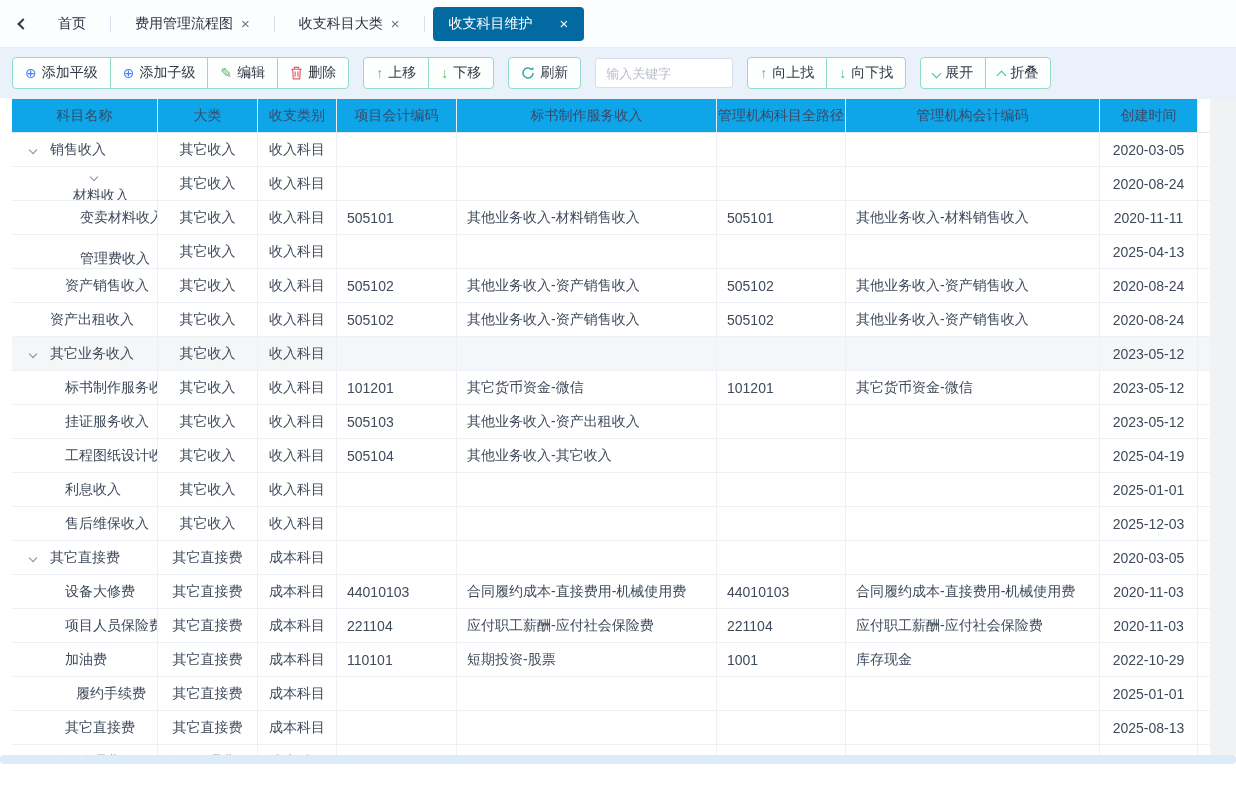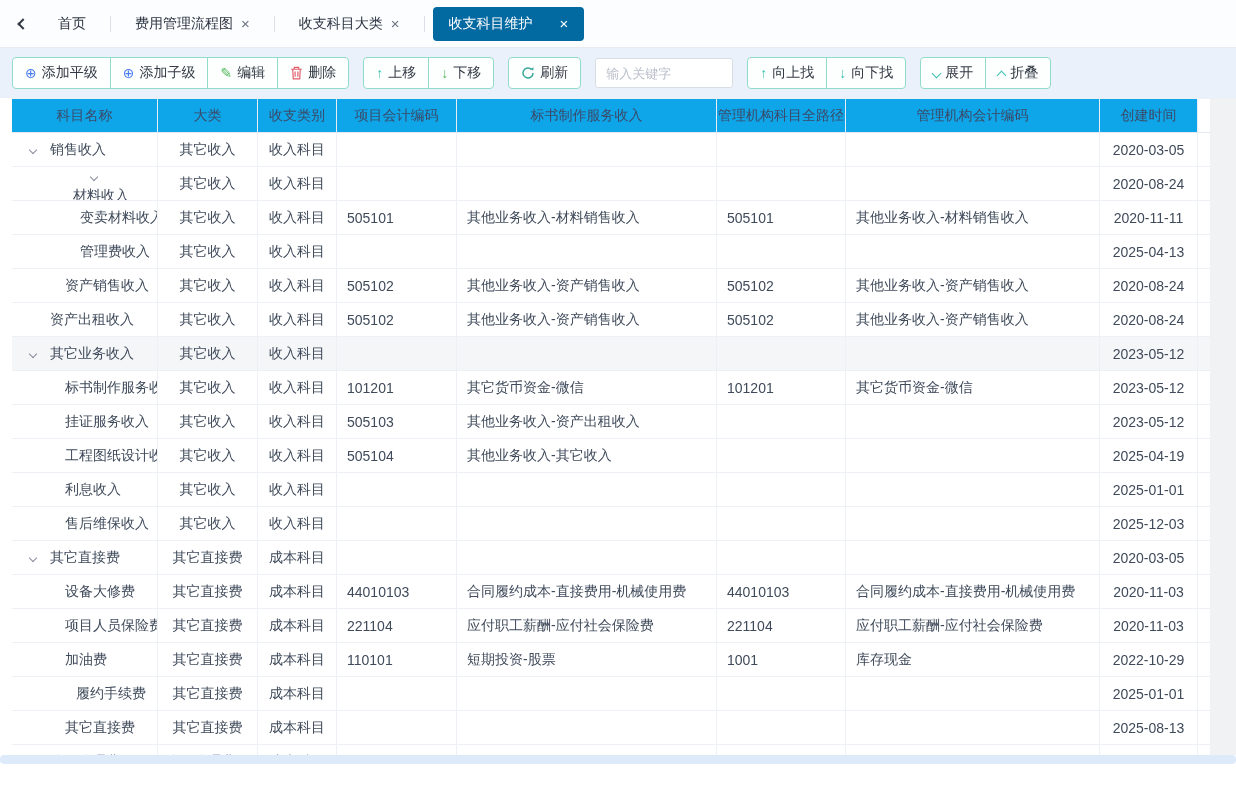--- a/index.html
+++ b/index.html
@@ -211,21 +211,21 @@
     <div class="td center c-cat">其它收入</div>
     <div class="td center c-type">收入科目</div>
     <div class="td c-pcode">505101</div>
     <div class="td c-ppath">其他业务收入-材料销售收入</div>
     <div class="td c-ocode">505101</div>
     <div class="td c-opath">其他业务收入-材料销售收入</div>
     <div class="td center c-date">2020-11-11</div>
     <div class="td spacer"></div>
   </div>
         <div class="tr">
-    <div class="td c-name" style="padding-left: 48px;">
+    <div class="td c-name" style="padding-left: 48px; align-items: flex-end;">
       <span class="tree-arrow hidden-arrow">
               <span class="chev down"></span>
             </span>
       <span class="name-text">管理费收入</span>
     </div>
     <div class="td center c-cat">其它收入</div>
     <div class="td center c-type">收入科目</div>
     <div class="td c-pcode"></div>
     <div class="td c-ppath"></div>
     <div class="td c-ocode"></div>

